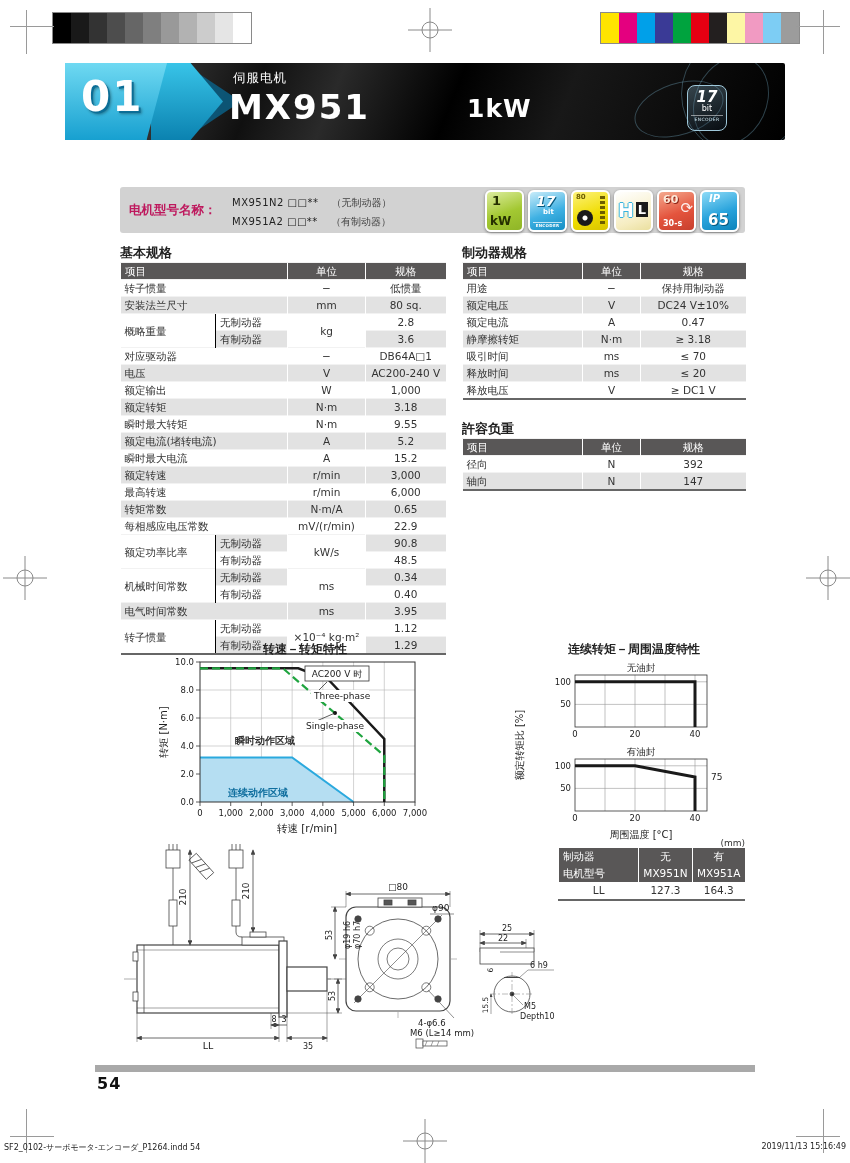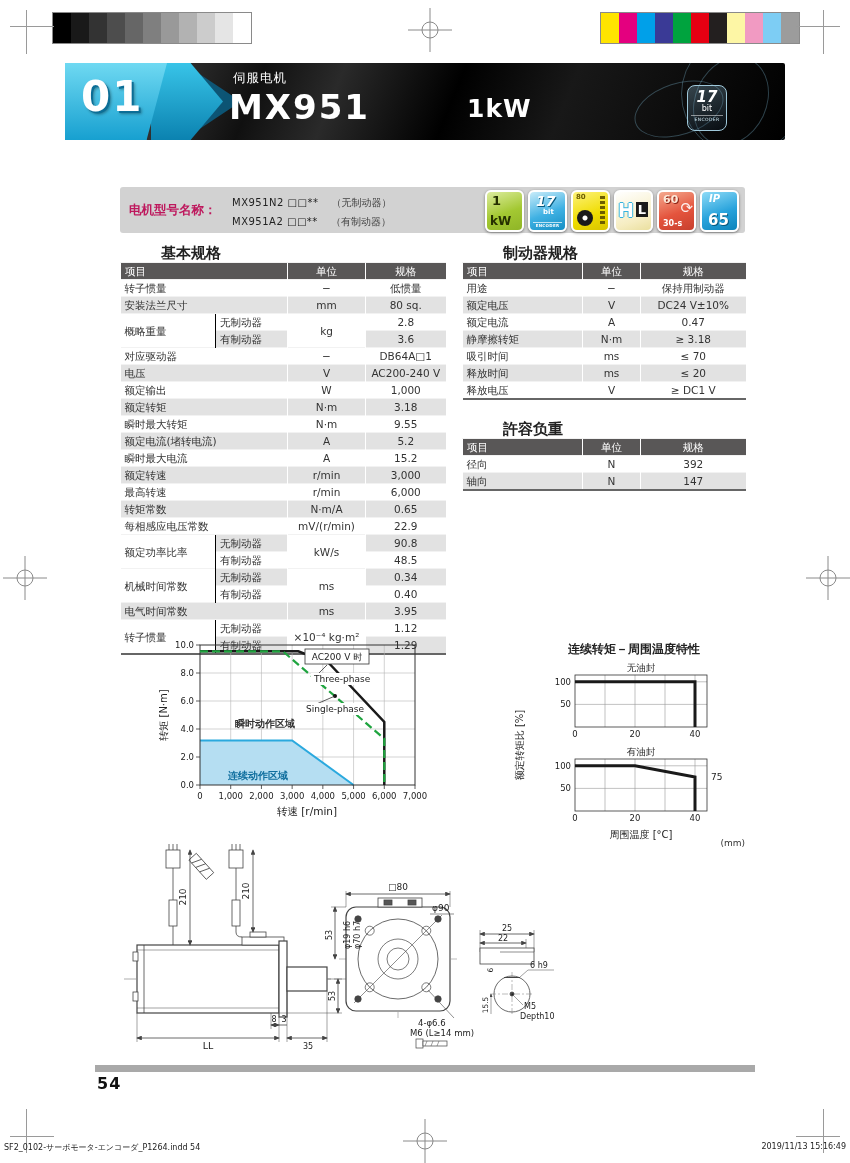--- a/index.html
+++ b/index.html
@@ -47,21 +47,21 @@
   .badge{width:35px;height:38px;border-radius:6px;border:2px solid #fff;box-shadow:0 1px 3px rgba(0,0,0,.45);
      position:relative;overflow:hidden;font-weight:bold;}
   .bg-pow{background:linear-gradient(160deg,#dcec9e,#a3c832 55%,#8fb527);color:#253000;}
   .bg-enc{background:linear-gradient(160deg,#c8ecfa,#3fb1e3 55%,#168fc4);color:#fff;}
   .bg-disc{background:linear-gradient(160deg,#fdf27a,#efdc00 60%,#d8c400);color:#6d5e00;}
   .bg-hl{background:linear-gradient(160deg,#ffffff,#f6edc2 70%,#eadf9e);}
   .bg-duty{background:linear-gradient(160deg,#f4a98e,#e4543d 55%,#c8402e);color:#fff;}
   .bg-ip{background:linear-gradient(160deg,#8edbf7,#29a3dc 55%,#0c84bb);color:#fff;}
   .badge span{position:absolute;}
   
-  .tbl-title{position:absolute;font-size:15px;font-weight:bold;color:#222;margin-left:41px;}
+  .tbl-title{position:absolute;font-size:13px;font-weight:bold;color:#222;}
   table.spec{border-collapse:collapse;font-size:10.5px;table-layout:fixed;border-bottom:2px solid #666;}
   table.spec td{height:16px;line-height:16px;padding:0 4px;overflow:hidden;white-space:nowrap;}
   table.spec tr.hd td{background:#595757;color:#fff;border-left:1px solid #fff;}
   table.spec tr.g td{background:#e2e2e2;}
   table.spec tr.w td{background:#fff;}
   table.spec td.sp{background:#fff !important;}
   table.spec td.un,table.spec td.vl{text-align:center;border-left:1px solid #fff;}
   table.spec td.sb{border-left:1px solid #000000;}
   table.spec tr td{border-top:1px solid #f2f2f2;}
   table.llt{border-collapse:collapse;font-size:10.5px;table-layout:fixed;border-bottom:2px solid #666;}
@@ -401,20 +401,21 @@
         </tr>
         <tr class="g">
           <td class="it">轴向</td>
           <td class="un">N</td>
           <td class="vl">147</td>
         </tr>
       </tbody>
     </table>
 
   <div class="abs" style="left:155px;top:641px;width:300px;">
+    <div class="chart-title">转速－转矩特性</div>
     <svg id="torque-svg" width="300" height="182">
         <line x1="75.71428571428571" y1="144" x2="75.71428571428571" y2="4" stroke="#b5b5b5" stroke-width="0.6"></line>
         <line x1="106.42857142857142" y1="144" x2="106.42857142857142" y2="4" stroke="#b5b5b5" stroke-width="0.6"></line>
         <line x1="137.14285714285714" y1="144" x2="137.14285714285714" y2="4" stroke="#b5b5b5" stroke-width="0.6"></line>
         <line x1="167.85714285714283" y1="144" x2="167.85714285714283" y2="4" stroke="#b5b5b5" stroke-width="0.6"></line>
         <line x1="198.57142857142858" y1="144" x2="198.57142857142858" y2="4" stroke="#b5b5b5" stroke-width="0.6"></line>
         <line x1="229.28571428571428" y1="144" x2="229.28571428571428" y2="4" stroke="#b5b5b5" stroke-width="0.6"></line>
         <line x1="45" y1="116" x2="260" y2="116" stroke="#b5b5b5" stroke-width="0.6"></line>
         <line x1="45" y1="88" x2="260" y2="88" stroke="#b5b5b5" stroke-width="0.6"></line>
         <line x1="45" y1="60" x2="260" y2="60" stroke="#b5b5b5" stroke-width="0.6"></line>
@@ -502,20 +503,44 @@
         <text x="36" y="76" text-anchor="middle" font-size="8.5" fill="#222">0</text>
         <text x="96" y="76" text-anchor="middle" font-size="8.5" fill="#222">20</text>
         <text x="156" y="76" text-anchor="middle" font-size="8.5" fill="#222">40</text>
         <text x="172" y="35.086956521739125" font-size="9" fill="#222">75</text>
         <text x="102" y="93" text-anchor="middle" font-size="10" fill="#222">周围温度 [°C]</text>
       </svg>
   </div>
 
   <div class="abs" style="left:558px;top:838px;width:187px;">
     <div style="text-align:right;font-size:9px;color:#333;">(mm)</div>
+    <table class="llt" id="ll-table">
+        <colgroup>
+          <col style="width:81px">
+          <col style="width:53px">
+          <col style="width:53px">
+        </colgroup>
+        <tbody>
+          <tr class="dk">
+            <td class="lft">制动器</td>
+            <td>无</td>
+            <td>有</td>
+          </tr>
+          <tr class="dk">
+            <td class="lft">电机型号</td>
+            <td>MX951N</td>
+            <td>MX951A</td>
+          </tr>
+          <tr class="lt">
+            <td class="">LL</td>
+            <td>127.3</td>
+            <td>164.3</td>
+          </tr>
+        </tbody>
+      </table>
   </div>
 
   <svg class="abs" style="left:122px;top:842px;" width="440" height="220" viewBox="0 0 440 220">
     <defs>
       <marker id="ar" markerWidth="7" markerHeight="6" refX="6" refY="3" orient="auto">
         <path d="M0,0 L7,3 L0,6 z" fill="#444"></path>
       </marker>
       <marker id="ar2" markerWidth="7" markerHeight="6" refX="1" refY="3" orient="auto">
         <path d="M7,0 L0,3 L7,6 z" fill="#444"></path>
       </marker>

